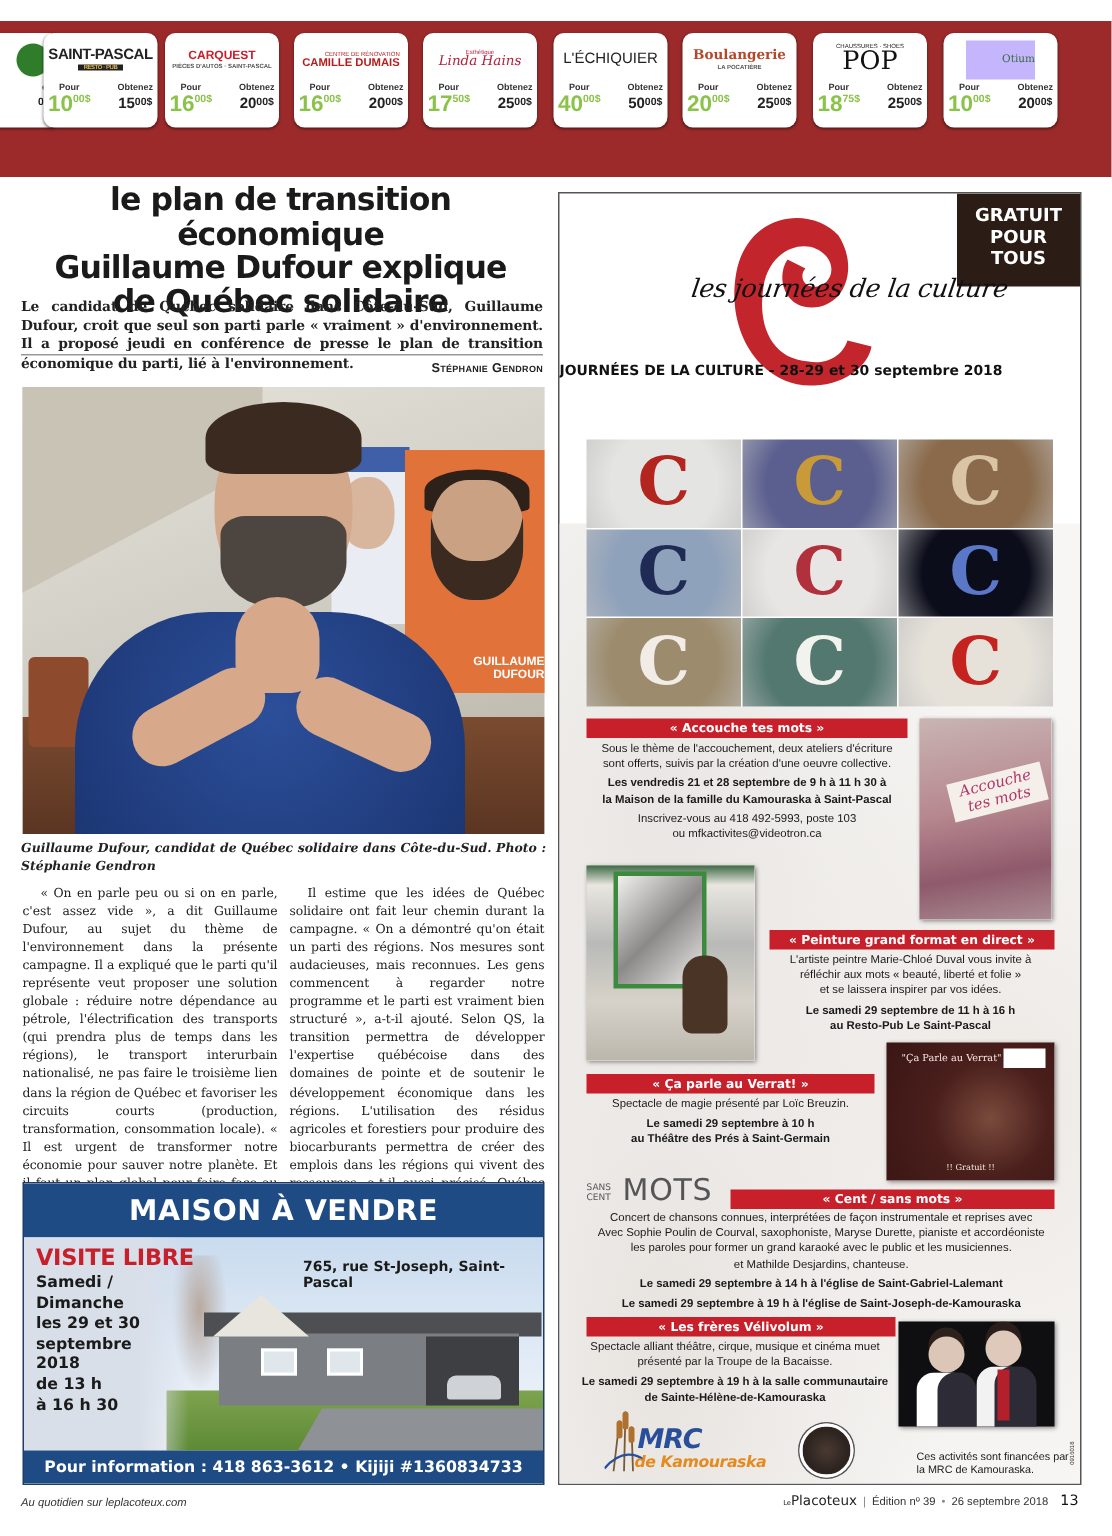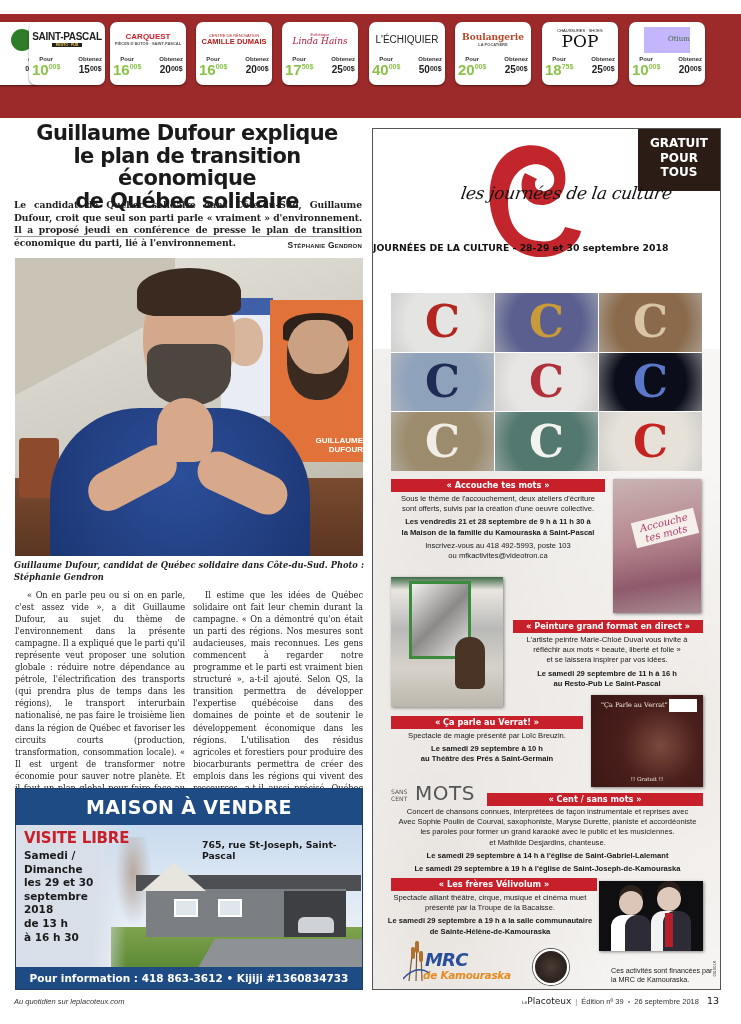--- a/index.html
+++ b/index.html
@@ -181,21 +181,21 @@
           <span class="coupon-pour-val"><span>16</span><sup>00$</sup></span>
         </div>
         <div class="coupon-col">
           <span class="coupon-lbl">Obtenez</span>
           <span class="coupon-get-val"><span>20</span><sup>00$</sup></span>
         </div>
       </div>
     </div>
     <div class="coupon" style="left: 196px;">
       <div class="coupon-logo">
-        <div style="display:flex;flex-direction:column;align-items:center;justify-content:center;font-weight:bold;font-size:7.5px;color:#b3201f;">
+        <div style="display:flex;flex-direction:column;align-items:flex-end;justify-content:center;font-weight:bold;font-size:7.5px;color:#b3201f;">
           <div style="font-size: 4px; color: inherit; font-family: &quot;Liberation Sans&quot;, sans-serif; font-style: normal; font-weight: normal;">CENTRE DE RÉNOVATION</div>
           <div>CAMILLE DUMAIS</div>
         </div>
       </div>
       <div class="coupon-row">
         <div class="coupon-col">
           <span class="coupon-lbl">Pour</span>
           <span class="coupon-pour-val"><span>16</span><sup>00$</sup></span>
         </div>
         <div class="coupon-col">
@@ -288,22 +288,22 @@
         </div>
         <div class="coupon-col">
           <span class="coupon-lbl">Obtenez</span>
           <span class="coupon-get-val"><span>20</span><sup>00$</sup></span>
         </div>
       </div>
     </div>
   </div>
 
 <h1 class="headline">
+  <div>le plan de transition économique</div>
   <div>Guillaume Dufour explique</div>
-  <div>le plan de transition économique</div>
   <div>de Québec solidaire</div>
 </h1>
 <p class="lede">Le candidat de Québec solidaire dans Côte-du-Sud, Guillaume Dufour, croit que seul son parti parle « vraiment » d'environnement. Il a proposé jeudi en conférence de presse le plan de transition économique du parti, lié à l'environnement.</p>
 <div class="byline-rule"></div>
 <div class="byline">Stéphanie Gendron</div>
 
 <div class="photo">
   <div class="wall"></div>
   <div class="ceiling"></div>
   <div class="poster-blue"></div>

